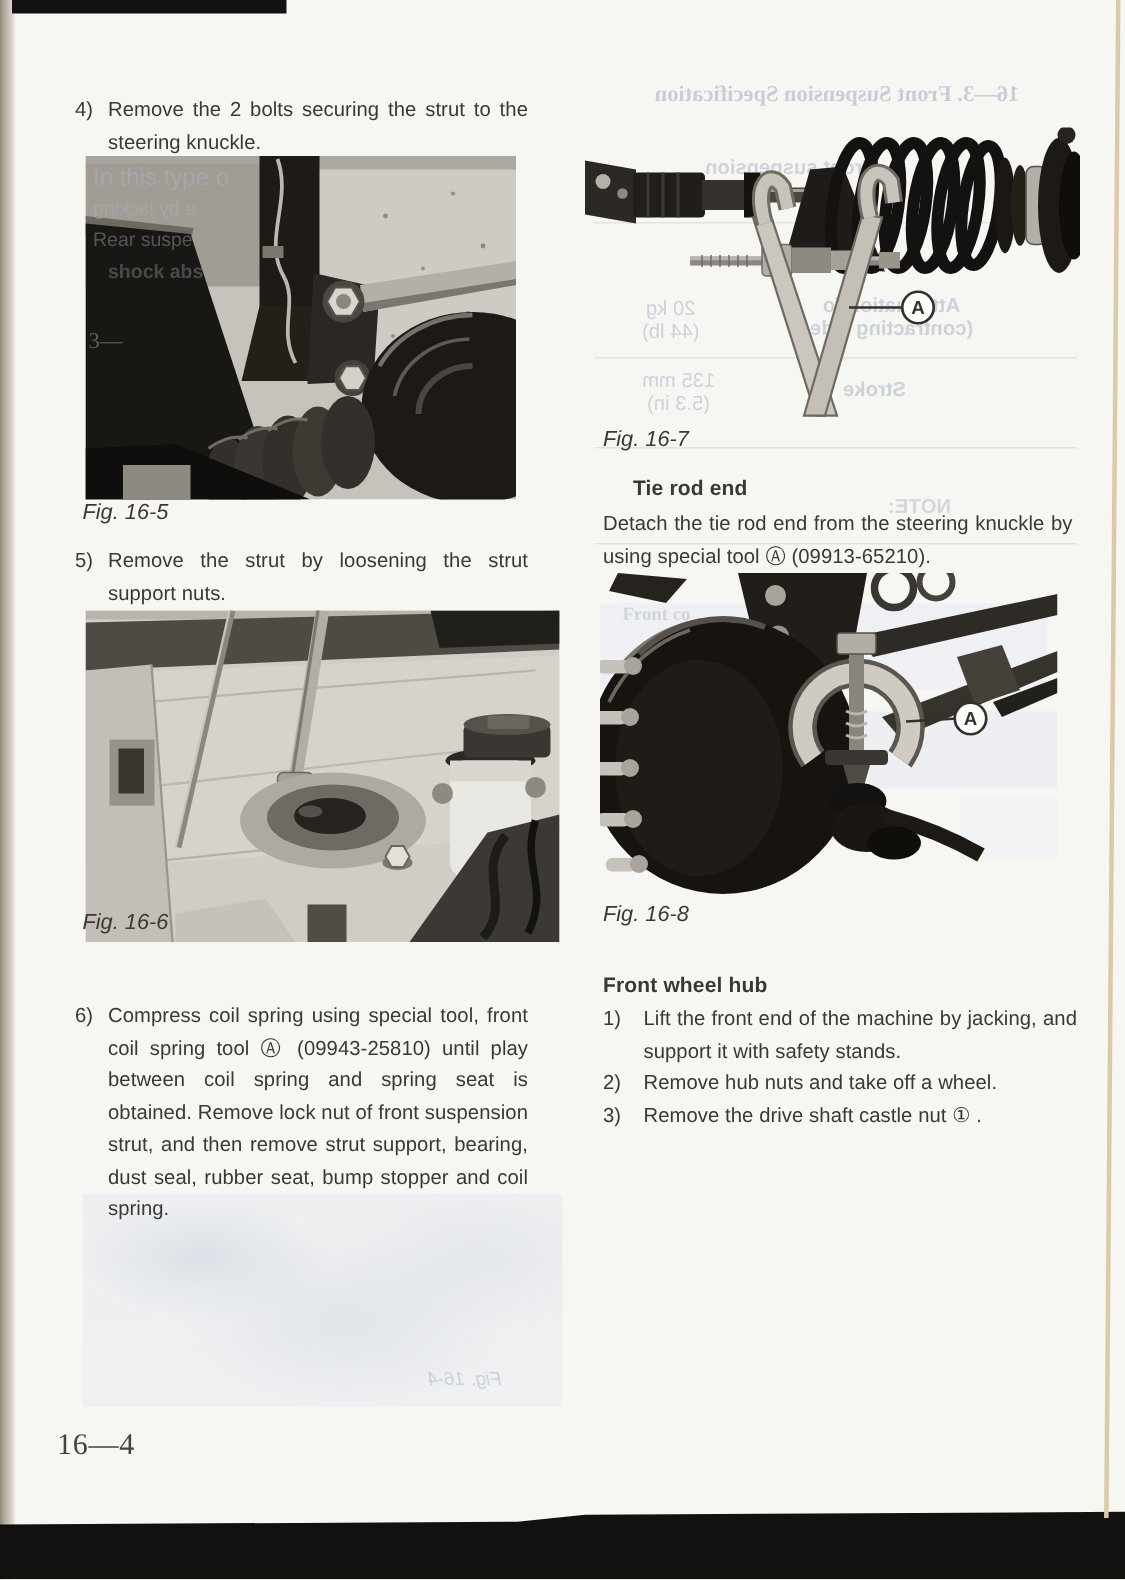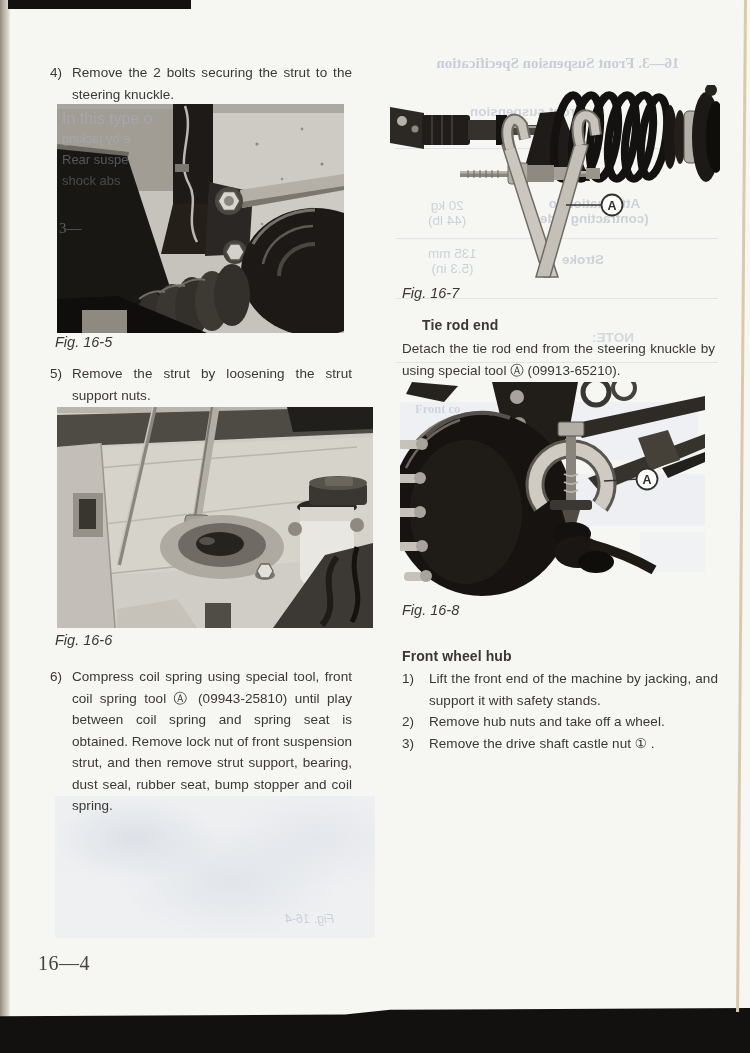--- a/index.html
+++ b/index.html
@@ -103,21 +103,21 @@
       <ellipse cx="175" cy="191" rx="18" ry="31" fill="#33302b"></ellipse>
       <path d="M82,195 Q95,185 108,188 M102,189 Q115,179 128,182 M122,183 Q135,173 148,176" stroke="#716d65" stroke-width="2" fill="none"></path>
     </g>
     <polygon points="0,195 60,192 150,229 0,229" fill="#100e0c"></polygon>
     <rect x="25" y="206" width="45" height="23" fill="#8e8a82"></rect>
   </svg>
 
   <div class="abs bleed" style="left:62px;top:110px;font-size:16px;opacity:.5;">In this type o</div>
   <div class="abs bleed mirror" style="left:62px;top:131px;font-size:13px;opacity:.45;">e by jacking</div>
   <div class="abs bleed" style="left:62px;top:152px;font-size:13px;opacity:.4;">Rear suspe</div>
-  <div class="abs bleed" style="left:62px;top:173px;font-size:13px;opacity:.32;">shock abs</div>
+  <div class="abs bleed" style="left:72px;top:173px;font-size:13px;opacity:.32;font-weight:bold;">shock abs</div>
   <div class="abs bleed bleed-serif" style="left:59px;top:220px;font-size:15px;opacity:.45;">3—</div>
 
   <div class="abs caption" style="left:55px;top:334px;">Fig. 16-5</div>
 
   <div class="abs step body-text" style="left:50px;top:363px;width:302px;">
     <span class="num">5)</span>
     <span class="txt">Remove the strut by loosening the strut support nuts.</span>
   </div>
 
   <svg class="abs" style="left:57px;top:407px;" width="316" height="221" viewBox="0 0 316 221">
@@ -152,21 +152,21 @@
     <rect x="268" y="70" width="28" height="9" rx="2" fill="#6b675f"></rect>
     <circle cx="238" cy="122" r="7" fill="#8e8a82"></circle>
       <circle cx="300" cy="118" r="7" fill="#8e8a82"></circle>
     <polygon points="268,148 316,136 316,221 216,221" fill="#3c3934"></polygon>
     <path d="M280,150 C260,175 285,195 265,218" stroke="#1e1c19" stroke-width="6" fill="none"></path>
     <path d="M300,140 C290,170 310,185 295,215" stroke="#14120f" stroke-width="5" fill="none"></path>
     <rect x="148" y="196" width="26" height="25" fill="#504d47"></rect>
     <polygon points="60,202 120,192 140,221 60,221" fill="#c6c2ba"></polygon>
   </svg>
 
-  <div class="abs caption" style="left:55px;top:632px;">Fig. 16-6</div>
+  <div class="abs caption" style="left:55px;top:607px;">Fig. 16-6</div>
 
   <div class="abs step body-text" style="left:50px;top:666px;width:302px;">
     <span class="num">6)</span>
     <span class="txt">Compress coil spring using special tool, front coil spring tool Ⓐ (09943-25810) until play between coil spring and spring seat is obtained. Remove lock nut of front suspension strut, and then remove strut support, bearing, dust seal, rubber seat, bump stopper and coil spring.</span>
   </div>
 
   <div class="abs pagenum" style="left:38px;top:952px;">16—4</div>
 
   <svg class="abs" style="left:390px;top:85px;" width="330" height="196" viewBox="0 0 330 196">
     <polygon points="0,22 34,28 34,64 0,58" fill="#2c2925"></polygon>

